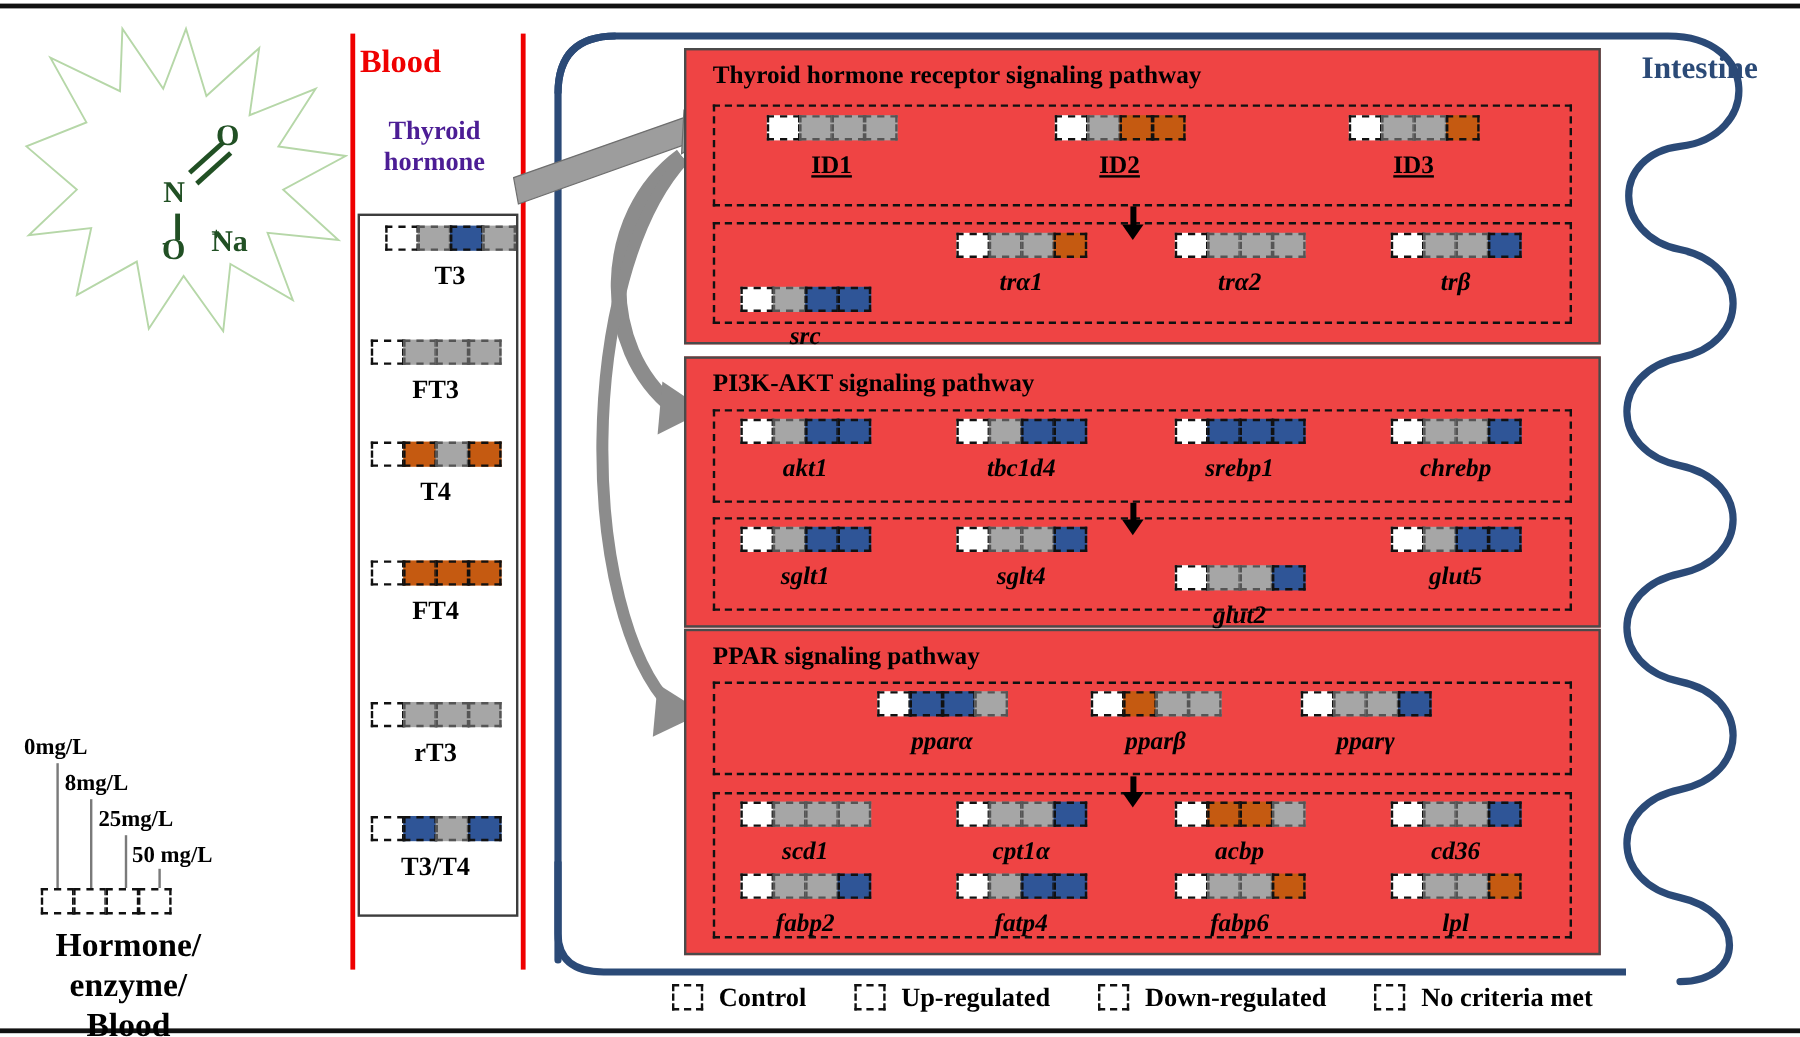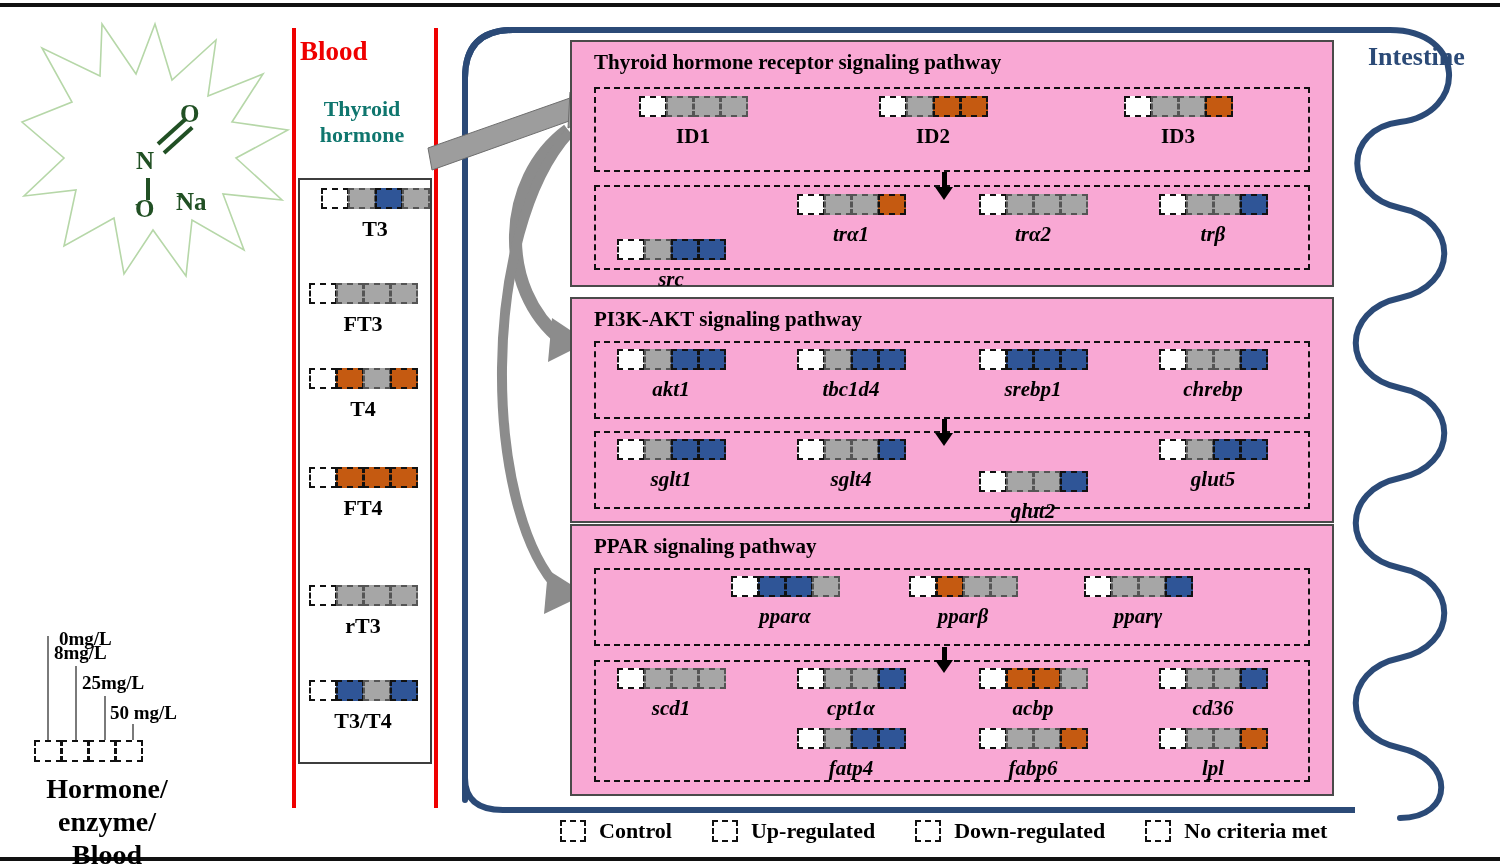--- a/index.html
+++ b/index.html
@@ -26,21 +26,21 @@
   .m-Na{left:58px;top:88px;font-size:25px;}
   .dbl1,.dbl2{position:absolute;background:#215024;width:38px;height:4px;
               transform:rotate(-42deg);transform-origin:left center;}
   .dbl1{left:40px;top:42px;}
   .dbl2{left:46px;top:51px;}
   .sbond{position:absolute;left:28px;top:78px;width:4px;height:22px;background:#215024;}
 
   
   .blood-title{position:absolute;left:300px;top:36px;font-size:27px;font-weight:bold;color:#ef0000;}
   .th-title{position:absolute;left:298px;top:96px;width:128px;text-align:center;
-            font-size:22px;font-weight:bold;color:#0f766e;line-height:1.16;}
+            font-size:22px;font-weight:bold;color:#4c1d95;line-height:1.16;}
   .blood-box{position:absolute;left:298px;top:178px;width:130px;height:582px;
              border:2px solid #3d3d3d;background:#fff;}
   .bitem{position:absolute;width:130px;text-align:center;}
   .bitem .blabel{font-size:22px;font-weight:bold;margin-top:3px;}
 
   
   .cells{display:inline-flex;}
   .cell{width:28px;height:21px;border:2px dashed #111;box-sizing:border-box;
         margin-right:-1px;background:#fff;}
   .cell.ctl{background:#ffffff;border-color:#111;}
@@ -48,27 +48,27 @@
   .cell.down{background:#2f5597;border-color:#111;}
   .cell.none{background:#a6a6a6;border-color:#555;}
 
   
   .intestine{position:absolute;left:455px;top:18px;width:1045px;height:800px;pointer-events:none;}
   .intestine svg{width:100%;height:100%;overflow:visible;}
   .intestine-label{position:absolute;left:1368px;top:42px;font-size:26px;
                    font-weight:bold;color:#2b4a77;}
 
   
-  .panel{position:absolute;border:2px solid #4a4a4a;background:#f9a8d4;}
+  .panel{position:absolute;border:2px solid #4a4a4a;background:#ef4444;}
   .panel-title{position:absolute;left:22px;top:8px;font-size:21px;font-weight:bold;color:#000;}
   .subbox{position:absolute;border:2px dashed #111;box-sizing:border-box;}
   .gene{position:absolute;text-align:center;}
   .gene .glabel{font-size:21px;font-weight:bold;font-style:italic;margin-top:3px;
                 font-family:"Liberation Serif",serif;}
-  .gene .glabel.up-roman{font-style:normal;}
+  .gene .glabel.up-roman{font-style:normal;text-decoration:underline;}
 
   .downarrow{position:absolute;width:0;height:0;}
   .da-stem{position:absolute;width:5px;background:#000;left:0;top:0;}
   .da-head{position:absolute;left:-7px;width:0;height:0;
            border-left:9px solid transparent;border-right:9px solid transparent;
            border-top:13px solid #000;}
 
   
   .grayarrows{position:absolute;left:420px;top:90px;width:230px;height:580px;pointer-events:none;}
   .grayarrows svg{width:100%;height:100%;overflow:visible;}
@@ -352,20 +352,26 @@
           <span class="cell up"></span>
           <span class="cell up"></span>
           <span class="cell none"></span>
         </span><div class="glabel">acbp</div></div>
       <div class="gene" style="left: 580px; top: 142px; width: 122px;"><span class="cells">
           <span class="cell ctl"></span>
           <span class="cell none"></span>
           <span class="cell none"></span>
           <span class="cell down"></span>
         </span><div class="glabel">cd36</div></div>
+      <div class="gene" style="left: 38px; top: 202px; width: 122px;"><span class="cells">
+          <span class="cell ctl"></span>
+          <span class="cell none"></span>
+          <span class="cell none"></span>
+          <span class="cell down"></span>
+        </span><div class="glabel">fabp2</div></div>
       <div class="gene" style="left: 218px; top: 202px; width: 122px;"><span class="cells">
           <span class="cell ctl"></span>
           <span class="cell none"></span>
           <span class="cell down"></span>
           <span class="cell down"></span>
         </span><div class="glabel">fatp4</div></div>
       <div class="gene" style="left: 400px; top: 202px; width: 122px;"><span class="cells">
           <span class="cell ctl"></span>
           <span class="cell none"></span>
           <span class="cell none"></span>
@@ -373,21 +379,21 @@
         </span><div class="glabel">fabp6</div></div>
       <div class="gene" style="left: 580px; top: 202px; width: 122px;"><span class="cells">
           <span class="cell ctl"></span>
           <span class="cell none"></span>
           <span class="cell none"></span>
           <span class="cell up"></span>
         </span><div class="glabel">lpl</div></div>
     </div>
 
   <div class="scale">
-    <div class="dose" style="left:8px;top:16px;margin-left:39px;">0mg/L</div>
+    <div class="dose" style="left:8px;top:0px;">0mg/L</div>
     <div class="dose" style="left:42px;top:30px;">8mg/L</div>
     <div class="dose" style="left:70px;top:60px;">25mg/L</div>
     <div class="dose" style="left:98px;top:90px;">50 mg/L</div>
     <div class="tick" style="left:35px;top:24px;height:104px;"></div>
     <div class="tick" style="left:63px;top:54px;height:74px;"></div>
     <div class="tick" style="left:92px;top:84px;height:44px;"></div>
     <div class="tick" style="left:120px;top:112px;height:16px;"></div>
     <div class="boxes" id="scale-boxes">
         <span class="cell ctl"></span>
         <span class="cell ctl"></span>

